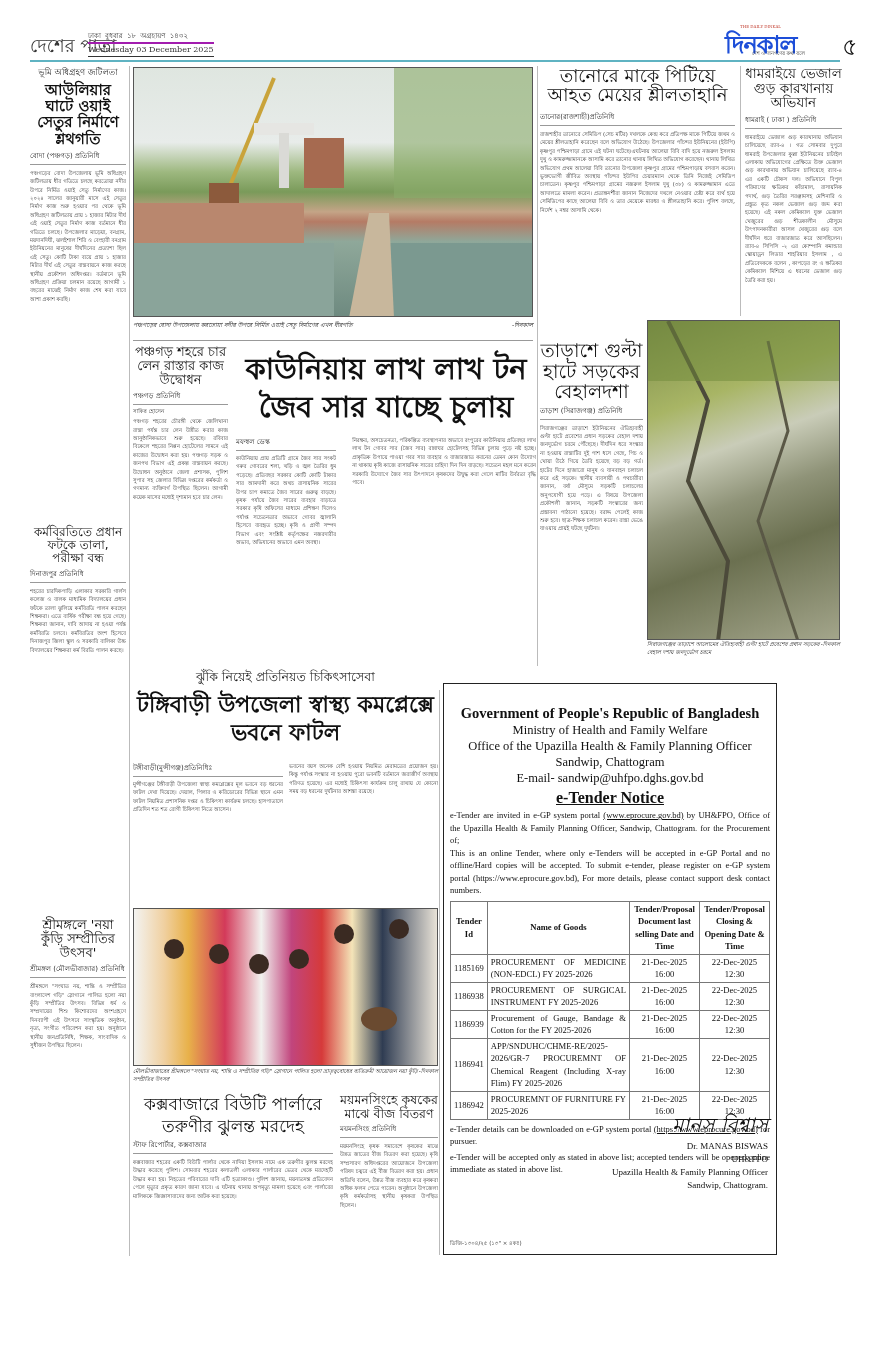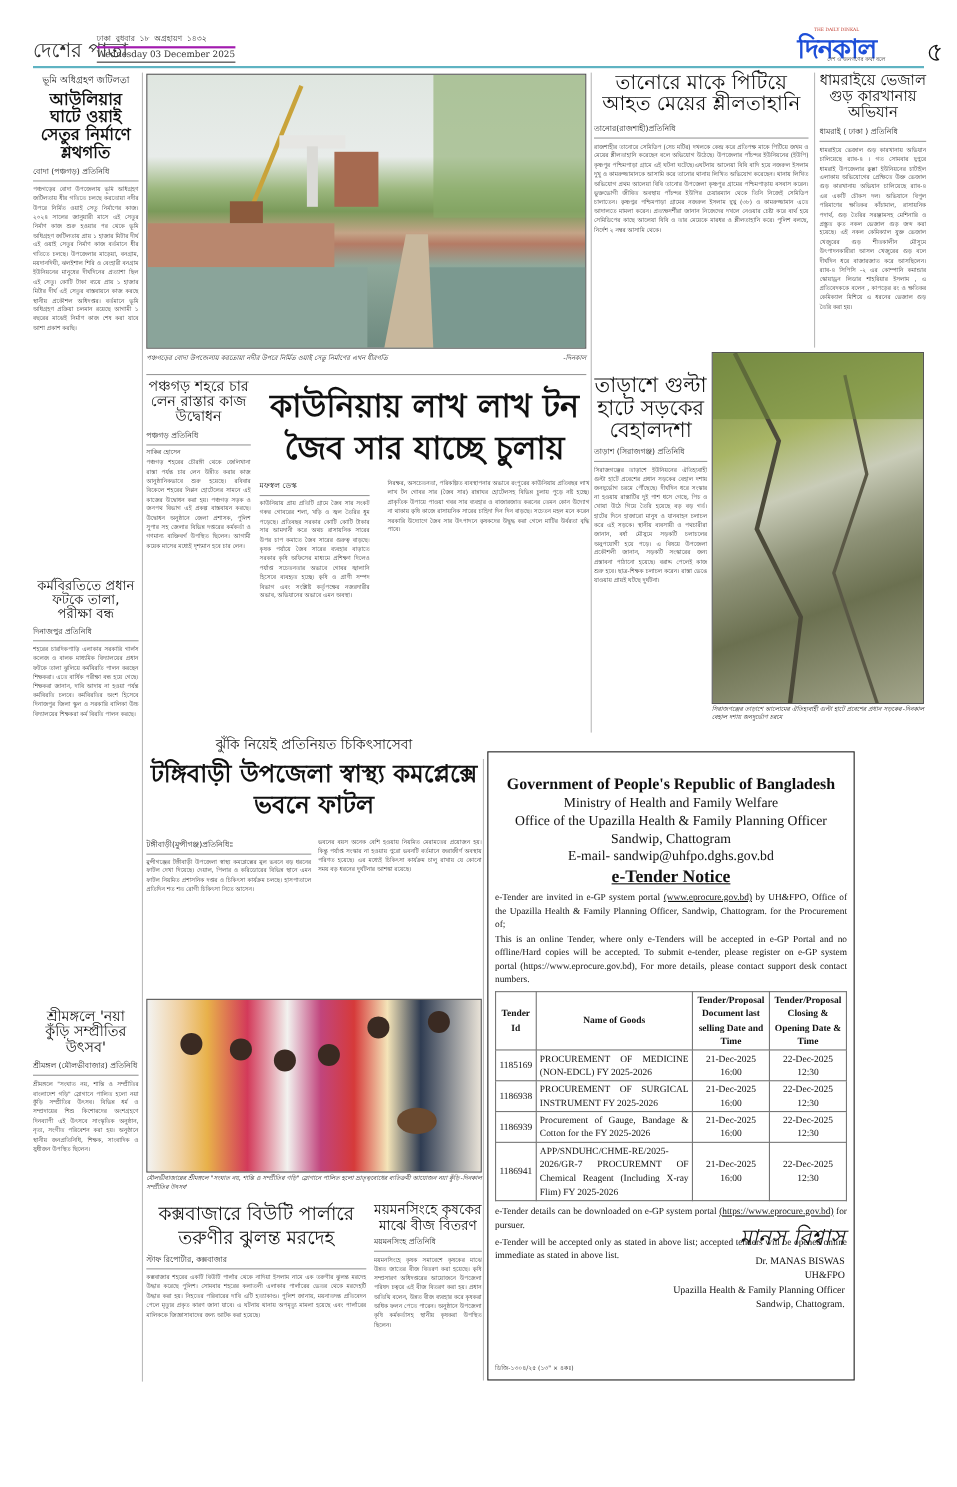--- a/index.html
+++ b/index.html
@@ -226,20 +226,26 @@
         <td class="g">Procurement of Gauge, Bandage &amp; Cotton for the FY 2025-2026</td>
         <td class="c">21-Dec-2025 16:00</td>
         <td class="c">22-Dec-2025 12:30</td>
       </tr>
       <tr>
         <td class="c">1186941</td>
         <td class="g">APP/SNDUHC/CHME-RE/2025-2026/GR-7 PROCUREMNT OF Chemical Reagent (Including X-ray Flim) FY 2025-2026</td>
         <td class="c">21-Dec-2025 16:00</td>
         <td class="c">22-Dec-2025 12:30</td>
       </tr>
+      <tr>
+        <td class="c">1186942</td>
+        <td class="g">PROCUREMNT OF FURNITURE FY 2025-2026</td>
+        <td class="c">21-Dec-2025 16:00</td>
+        <td class="c">22-Dec-2025 12:30</td>
+      </tr>
     </tbody>
   </table>
   <div class="t-p" style="margin-top:3px"><span>e-Tender details can be downloaded on e-GP system portal </span><u>(https://www.eprocure.gov.bd)</u><span> for pursuer.</span></div>
   <div class="t-p" style="margin-top:3px">e-Tender will be accepted only as stated in above list; accepted tenders will be opened online immediate as stated in above list.</div>
   <div class="sig">
     <div class="sigmark">মানস বিশ্বাস</div>
     <div>Dr. MANAS BISWAS</div>
     <div>UH&amp;FPO</div>
     <div>Upazilla Health &amp; Family Planning Officer</div>
     <div>Sandwip, Chattogram.</div>

